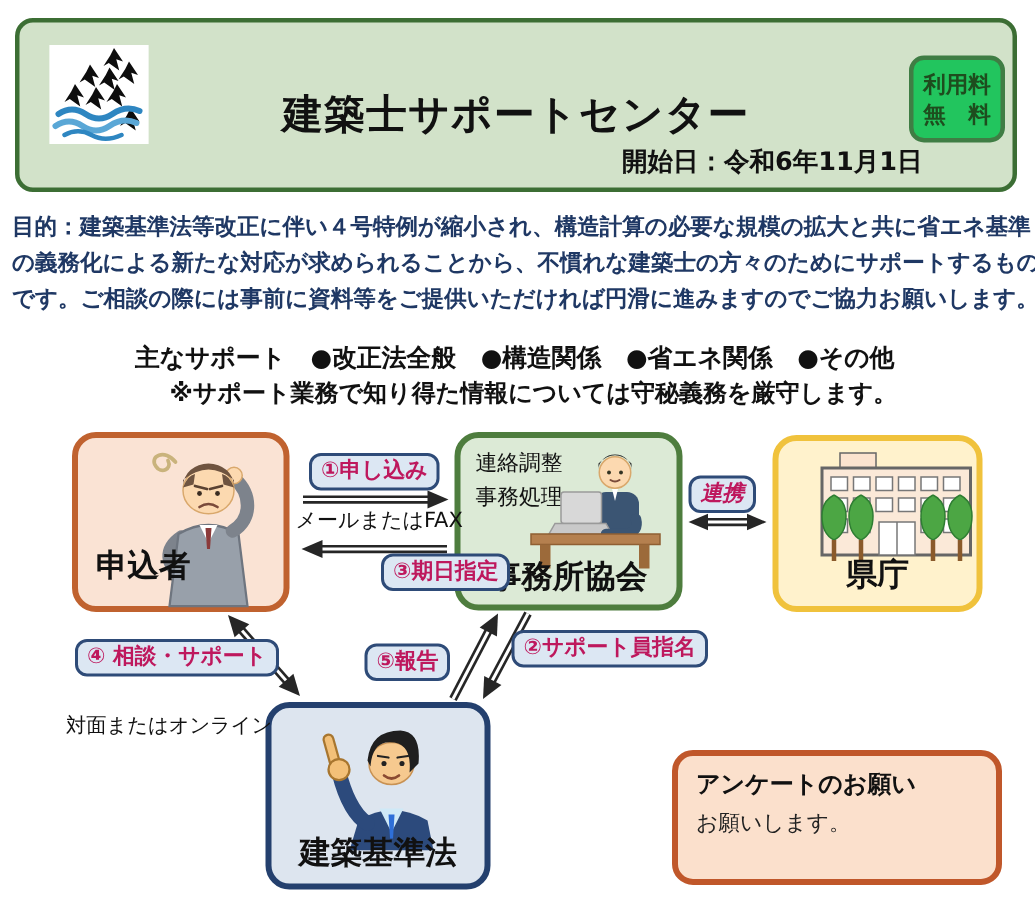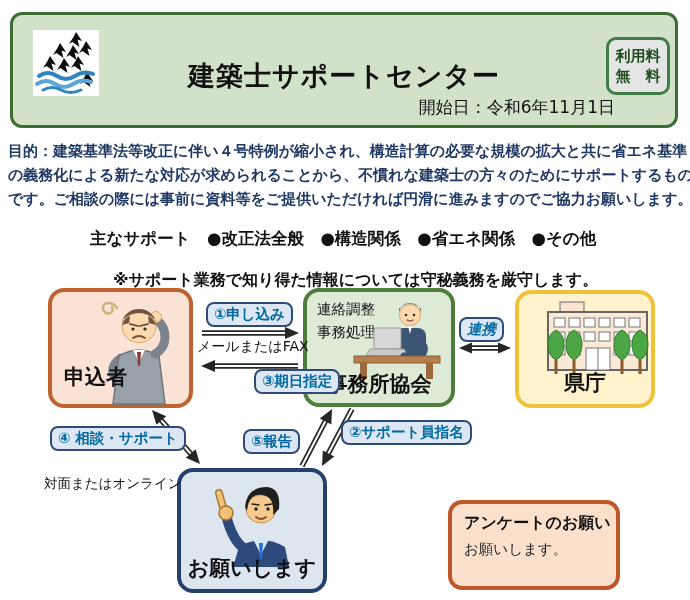--- a/index.html
+++ b/index.html
@@ -11,63 +11,63 @@
   
   .header {
     position:absolute; left:10px; top:12px; width:668px; height:116px;
     box-sizing:border-box; background:#d2e2c9; border:3px solid #3c6e34; border-radius:12px;
   }
   .logo { position:absolute; left:20px; top:15px; width:66px; height:66px; background:#fff; }
   .title1 { position:absolute; left:82px; right:82px; top:11px; text-align:center;
             font-size:22px; font-weight:bold; letter-spacing:0.5px; white-space:nowrap; }
   .title2 { position:absolute; left:82px; right:82px; top:43px; text-align:center;
             font-size:27px; font-weight:bold; letter-spacing:1px; white-space:nowrap; }
-  .start-date { position:absolute; right:60px; bottom:6px; font-size:17px; font-weight:normal;padding-left:48px; }
+  .start-date { position:absolute; right:60px; bottom:6px; font-size:17px; font-weight:bold;padding-left:48px; }
   .fee-badge {
     position:absolute; right:5px; top:22px; width:64px; height:58px; box-sizing:border-box;
-    background:#e5e5e5; border:3px solid #3f7d44; border-radius:10px;
+    background:#22c55e; border:3px solid #3f7d44; border-radius:10px;
     display:flex; flex-direction:column; align-items:center; justify-content:center;
     font-size:15px; font-weight:bold; color:#1e4d1e; line-height:1.35; white-space:nowrap;
   }
   
   .purpose { position:absolute; left:8px; top:139px; width:676px;
              color:#1f3864; font-size:15px; font-weight:600; line-height:24px; white-space:nowrap; }
   
   .support-line1 { position:absolute; left:90px; top:228px; font-size:16.5px; font-weight:bold; white-space:nowrap;text-align:right; }
-  .support-line2 { position:absolute; left:113px; top:252px; font-size:16px; font-weight:bold; white-space:nowrap;margin-top:18px; }
+  .support-line2 { position:absolute; left:113px; top:252px; font-size:16px; font-weight:bold; white-space:nowrap; }
   
   .dbox { position:absolute; box-sizing:border-box; border-radius:16px; z-index:2; }
   .applicant-box  { left:48px;  top:288px; width:145px; height:120px; background:#fae3d4; border:4px solid #c0622f;font-family:Liberation Mono, monospace; }
   .association-box{ left:303px; top:288px; width:152px; height:119px; background:#dcead6; border:4px solid #4e7d3e; }
   .prefecture-box { left:515px; top:290px; width:140px; height:118px; background:#fff2cc; border:4px solid #f0c23c; }
   .supporter-box  { left:177px; top:468px; width:150px; height:125px; background:#dde5ef; border:4px solid #24406e; }
   .box-label { position:absolute; font-size:21px; font-weight:bold; color:#111; white-space:nowrap; }
   .applicant-label   { left:12px; bottom:13px; }
   .association-label { left:0; right:0; bottom:5px; text-align:center; }
   .prefecture-label  { left:0; right:0; bottom:7px; text-align:center; }
   .supporter-label   { left:0; right:0; bottom:7px; text-align:center; }
   .association-notes { position:absolute; left:10px; top:7px; font-size:14.5px; line-height:23px; color:#111;font-family:Liberation Mono, monospace; }
   .ill { position:absolute; }
   
   .chip {
     position:absolute; z-index:3; background:#dce7f3; border:2px solid #2e4b78; border-radius:8px;
-    font-size:14.5px; font-weight:bold; color:#0369a1; line-height:21px; padding:0 6px; white-space:nowrap;
+    font-size:14.5px; font-weight:bold; color:#be185d; line-height:21px; padding:0 6px; white-space:nowrap;
   }
   .chip-step1 { left:206px; top:302px; }
   .chip-step3 { left:206px; top:369px;margin-left:48px; }
   .chip-renkei{ left:459px; top:317px;font-style:italic; }
   .chip-step4 { left:50px;  top:426px; }
   .chip-step5 { left:243px; top:429px; }
   .chip-step2 { left:341px; top:420px; }
   .sub-note { position:absolute; z-index:3; font-size:14px; color:#111; white-space:nowrap; }
   .mail-fax { left:197px; top:338px; }
   .taimen   { left:44px;  top:450px; font-size:13.5px;margin-top:25px; }
   
   .survey-box {
-    position:absolute; left:448px; top:500px; width:172px; height:90px; box-sizing:border-box;
+    position:absolute; left:448px; top:500px; width:220px; height:90px; box-sizing:border-box;
     background:#fbe0cc; border:4px solid #c0572a; border-radius:14px; padding:9px 12px; z-index:2;
   }
   .survey-title { font-size:16px; font-weight:bold; color:#111; margin-bottom:4px; white-space:nowrap; }
   .survey-body  { font-family:"DejaVu Serif","Liberation Serif",serif; font-size:14.5px; line-height:22px; color:#222; white-space:nowrap; }
   
   .arrows { position:absolute; left:0; top:0; z-index:1; pointer-events:none; }
 </style>
 </head>
 <body>
 
@@ -253,21 +253,21 @@
       <line x1="25" y1="36" x2="20" y2="18" stroke="#a8762f" stroke-width="8" stroke-linecap="round"></line>
       <line x1="25" y1="36" x2="20" y2="18" stroke="#f3c078" stroke-width="5" stroke-linecap="round"></line>
       <circle cx="27" cy="38" r="7" fill="#f3c078" stroke="#a8762f" stroke-width="1.5"></circle>
       <ellipse cx="62" cy="34" rx="15" ry="14" fill="#f6c98f" stroke="#c89254"></ellipse>
       <path d="M46,32 Q48,12 68,12 Q82,13 80,34 L74,40 Q76,18 58,20 Q49,22 48,36 Z" fill="#1f1f1f"></path>
       <circle cx="57" cy="34" r="1.7" fill="#222"></circle>
       <circle cx="69" cy="34" r="1.7" fill="#222"></circle>
       <path d="M53,29 l7,1 M73,29 l-7,1" stroke="#222" stroke-width="1.5" stroke-linecap="round"></path>
       <path d="M57,42 Q62,46 67,42" fill="none" stroke="#8a4a32" stroke-width="1.8" stroke-linecap="round"></path>
     </svg>
-    <div class="box-label supporter-label">お願いします</div>
+    <div class="box-label supporter-label">建築基準法</div>
   </div>
 
   <div class="chip chip-step1">①申し込み</div>
   <div class="sub-note mail-fax">メールまたはFAX</div>
   <div class="chip chip-step3">③期日指定</div>
   <div class="chip chip-renkei">連携</div>
   <div class="chip chip-step4">④ 相談・サポート</div>
   <div class="sub-note taimen">対面またはオンライン</div>
   <div class="chip chip-step5">⑤報告</div>
   <div class="chip chip-step2">②サポート員指名</div>

